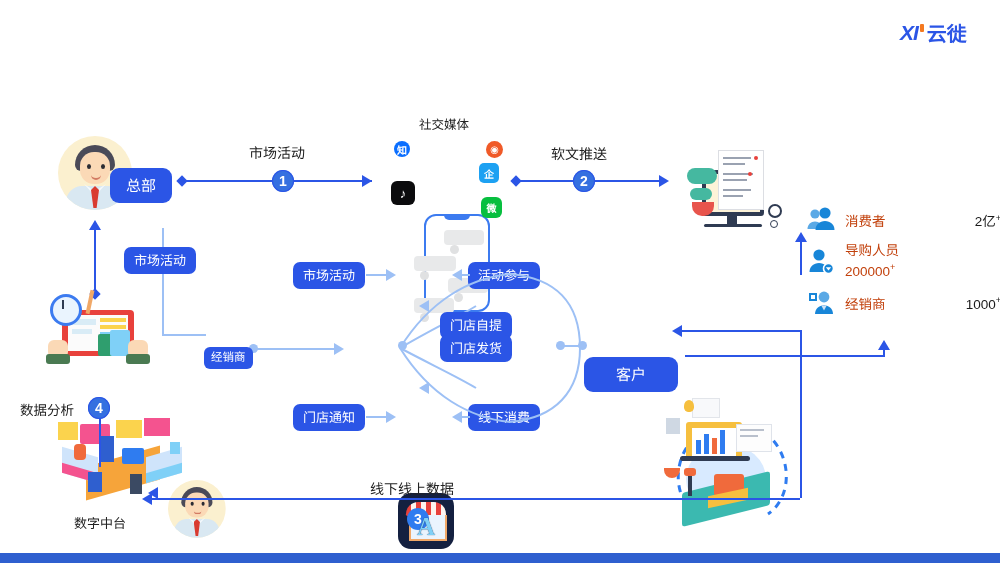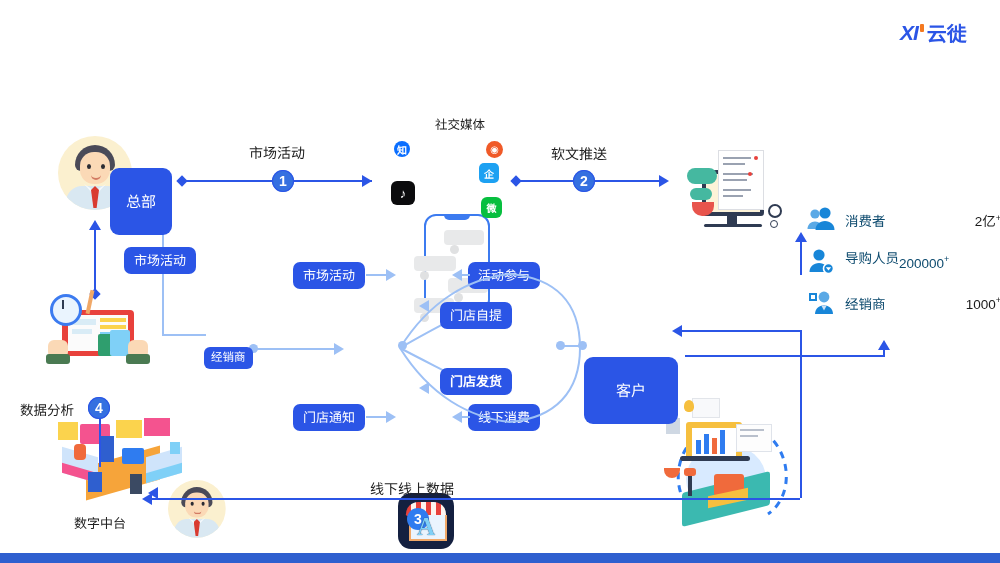--- a/index.html
+++ b/index.html
@@ -33,21 +33,21 @@
 
   
   .plain{color:#222;font-size:13px;white-space:nowrap;}
 
   
   .pill{
     background:#2b55e6;color:#fff;border-radius:7px;
     font-size:13px;line-height:1;
     padding:7px 10px;white-space:nowrap;text-align:center;
   }
-  .pill.lg{font-size:15px;padding:26px 16px;border-radius:9px;}
+  .pill.lg{font-size:15px;padding:10px 16px;border-radius:9px;}
   .pill.sm{font-size:11.5px;padding:5px 7px;border-radius:6px;}
 
   
   .ln{background:#2b55e6;}
   .ln.h{height:2px;}
   .ln.v{width:2px;}
   .ln.lt{background:#9dc0f5;}
   .ln.lt.h{height:2px;}
   .ln.lt.v{width:2px;}
 
@@ -92,23 +92,23 @@
   .person .eye.a{left:29px;} .person .eye.b{left:43px;}
   .person .mouth{position:absolute;left:33px;top:38px;width:10px;height:4px;border-bottom:2px solid #d27a63;border-radius:0 0 8px 8px;}
   .person .shirt{position:absolute;left:8px;top:50px;width:58px;height:30px;background:#d9e8f2;border-radius:16px 16px 0 0;}
   .person .tie{position:absolute;left:33px;top:50px;width:8px;height:22px;background:#d93b30;clip-path:polygon(50% 0,100% 18%,70% 100%,30% 100%,0 18%);}
   .person .collar{position:absolute;left:26px;top:48px;width:22px;height:12px;background:#f4f9fc;clip-path:polygon(0 0,50% 60%,100% 0,100% 0,50% 100%,0 0);}
 
   
   #legend{left:806px;top:202px;width:195px;}
   .lgrow{display:flex;align-items:center;height:36px;margin-bottom:5.5px;}
   .lgico{width:30px;height:30px;flex:0 0 30px;display:flex;align-items:center;justify-content:center;margin-right:9px;}
-  .lgname{font-size:13.5px;color:#0c4a6e;white-space:nowrap;}
+  .lgname{font-size:13.5px;color:#c2410c;white-space:nowrap;}
   .lgval{font-size:13.5px;color:#1a1a1a;white-space:nowrap;margin-left:auto;}
-  .lgstack{display:flex;flex-direction:row;line-height:16px;}
+  .lgstack{display:flex;flex-direction:column;line-height:16px;}
   .sup{font-size:9px;vertical-align:super;}
 
   
   .sm-icon{border-radius:8px;display:flex;align-items:center;justify-content:center;
     font-size:11px;font-weight:bold;color:#fff;}
   .phone{width:62px;height:94px;border:2.5px solid #3c7bf0;border-radius:12px;background:#fff;position:relative;}
   .phone .notch{position:absolute;left:18px;top:-1px;width:26px;height:5px;background:#3c7bf0;border-radius:0 0 5px 5px;}
   .bub{position:absolute;background:#e8e9ea;border-radius:4px;height:15px;}
   .bub::after{content:"";position:absolute;left:6px;bottom:-9px;width:9px;height:9px;
     border-radius:50%;background:#e0e1e2;}
@@ -136,21 +136,21 @@
       <div class="tie"></div>
   </div>
   <div class="abs pill lg" style="left:110px;top:168px;z-index:4;">总部</div>
 
   <div class="abs dmd" style="left:178px;top:177px;"></div>
   <div class="abs ln h" style="left:186px;top:180px;width:186px;"></div>
   <div class="abs ah r" style="left:362px;top:175px;"></div>
   <div class="abs plain" style="left:249px;top:142px;font-size:14px;">市场活动</div>
   <div class="abs numc" style="left:272px;top:170px;">1</div>
 
-  <div class="abs plain" style="left:435px;top:114px;font-size:12.5px;">社交媒体</div>
+  <div class="abs plain" style="left:419px;top:114px;font-size:12.5px;">社交媒体</div>
   <div class="abs phone" style="left:424px;top:140px;">
     <div class="notch"></div>
     <div class="bub" style="left:18px;top:14px;width:40px;"></div>
     <div class="bub" style="left:-12px;top:40px;width:42px;"></div>
     <div class="bub" style="left:22px;top:62px;width:40px;"></div>
     <div class="bub" style="left:-12px;top:82px;width:40px;"></div>
   </div>
   <div class="abs sm-icon" style="left:394px;top:141px;width:16px;height:16px;background:#0a6eff;font-size:10px;">知</div>
   <div class="abs sm-icon" style="left:391px;top:181px;width:24px;height:24px;background:#0b0b0d;font-size:13px;border-radius:6px;">♪</div>
   <div class="abs sm-icon" style="left:486px;top:141px;width:17px;height:17px;background:#f05a28;font-size:10px;border-radius:50%;">◉</div>
@@ -258,22 +258,22 @@
       <path d="M120,108 C150,156 190,178 230,182"></path>
       <path d="M120,108 C150,90 180,76 196,66"></path>
       <path d="M120,108 C150,124 180,138 196,148"></path>
       <path d="M230,34 C275,38 300,62 300,108"></path>
       <path d="M230,182 C275,178 300,152 300,108"></path>
     </g>
   </svg>
   <div class="abs ah l lt" style="left:419px;top:300px;"></div>
   <div class="abs ah r lt" style="left:419px;top:382px;transform:rotate(180deg);"></div>
 
-  <div class="abs pill" style="left:440px;top:302px;">门店自提</div>
-  <div class="abs pill" style="left:440px;top:368px;font-weight:bold;">门店发货</div>
+  <div class="abs pill" style="left:440px;top:312px;">门店自提</div>
+  <div class="abs pill" style="left:440px;top:335px;">门店发货</div>
 
   <div class="abs nub" style="left:556px;top:341px;"></div>
   <div class="abs nub" style="left:578px;top:341px;"></div>
   <div class="abs ln lt h" style="left:560px;top:345px;width:22px;"></div>
 
   <div class="abs pill lg" style="left:584px;top:357px;width:62px;z-index:4;">客户</div>
 
   <div class="abs ln h" style="left:680px;top:330px;width:120px;"></div>
   <div class="abs ah l" style="left:672px;top:325px;"></div>
   <div class="abs ln h" style="left:685px;top:355px;width:200px;"></div>

